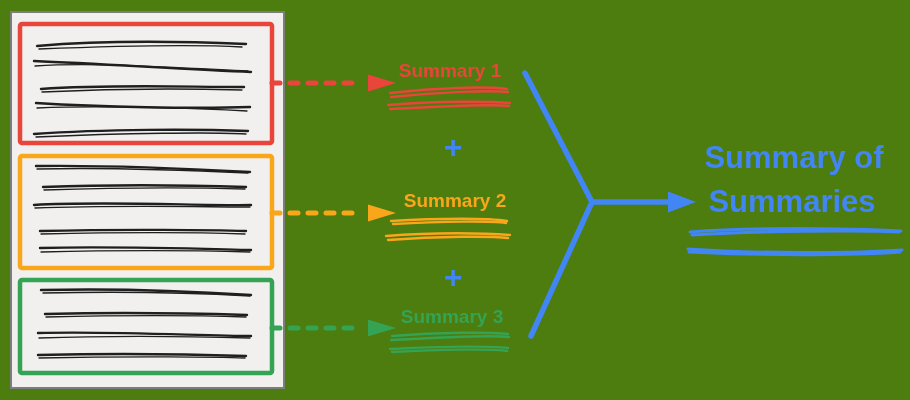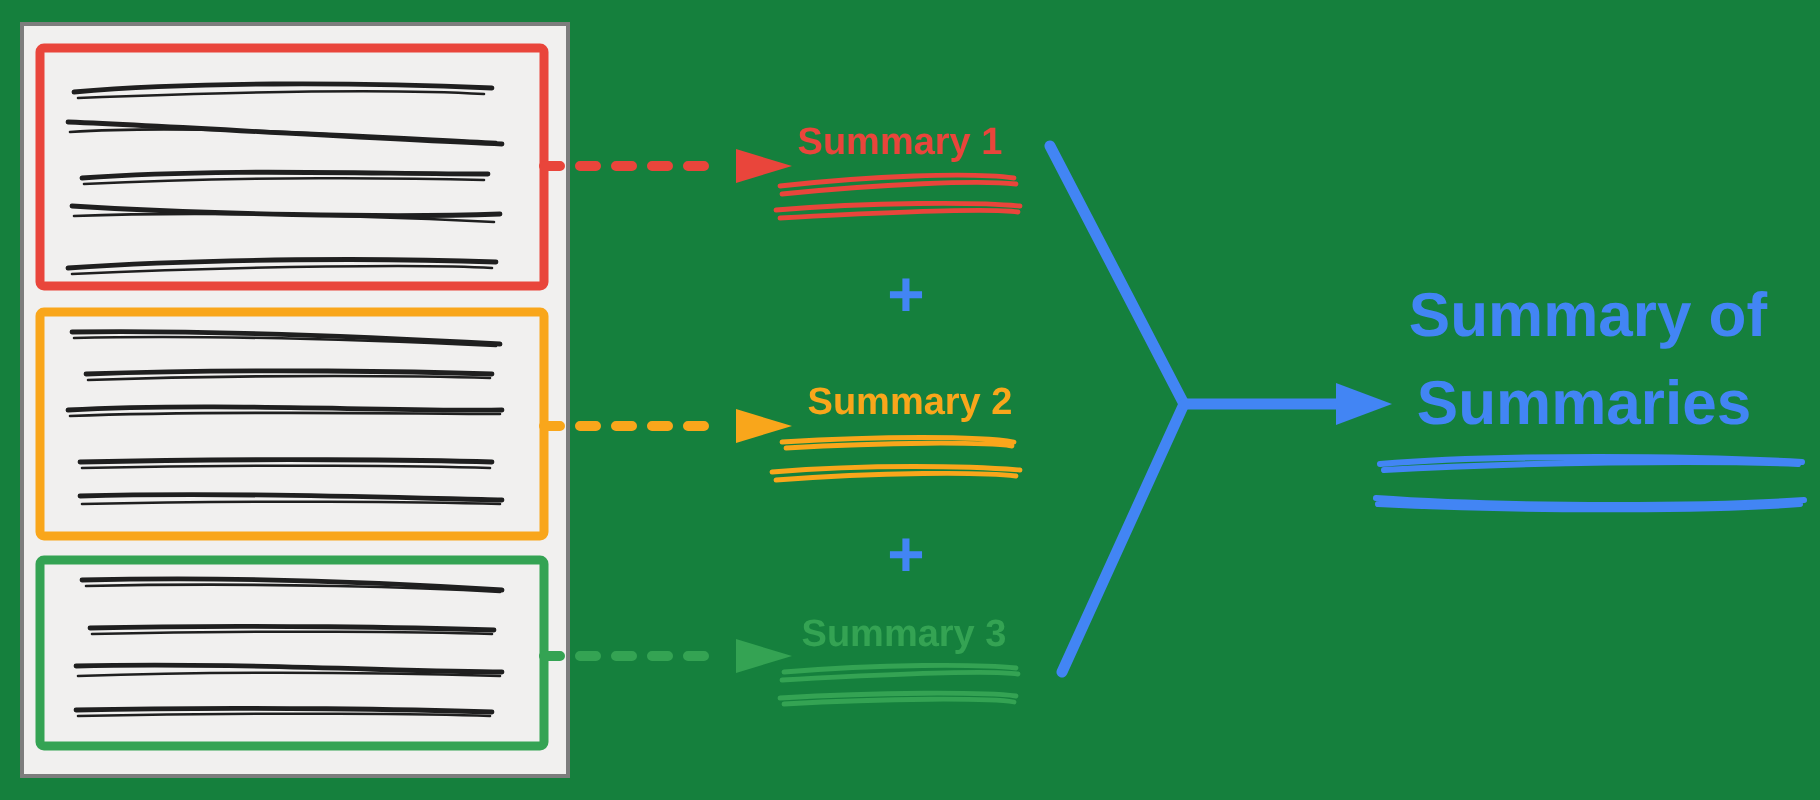--- a/index.html
+++ b/index.html
@@ -5,21 +5,21 @@
   html, body {
     margin: 0;
     padding: 0;
     background: #f0efed;
     font-family: "Liberation Sans", sans-serif;
   }
   .stage {
     position: relative;
     width: 910px;
     height: 400px;
-    background: #15803d;
+    background: #4d7c0f;
     overflow: hidden;
   }
   svg { display: block; }
 
   
   .ink        { stroke: #1f1f1f; fill: none; stroke-linecap: round; }
   .ink-main   { stroke-width: 2.4; }
   .ink-echo   { stroke-width: 1.3; }
   .doc-border { stroke: #7d7d7d; stroke-width: 2; fill: #f1f0ef; }
   .sec        { fill: none; stroke-width: 4.5; }

